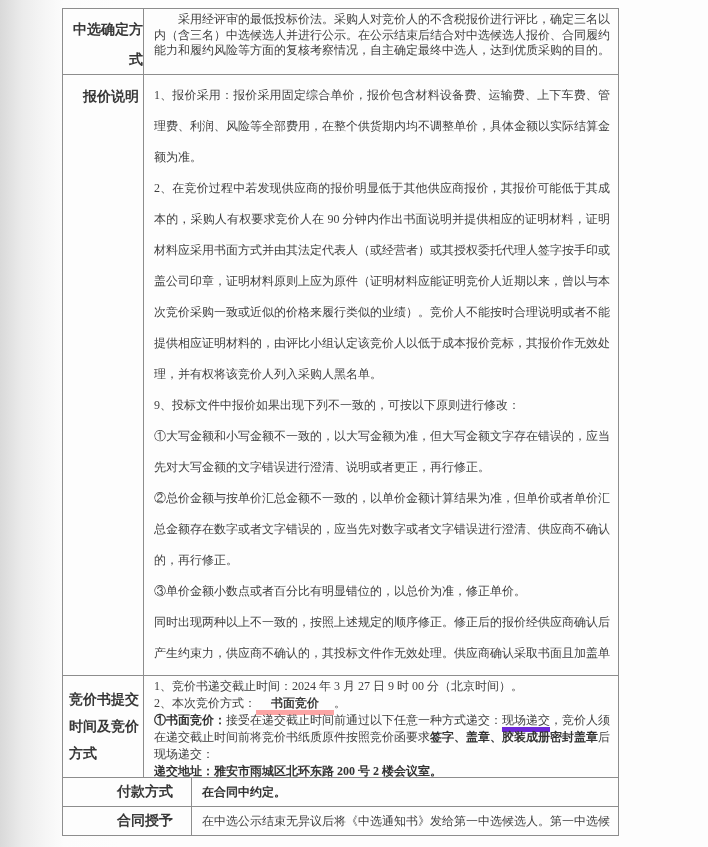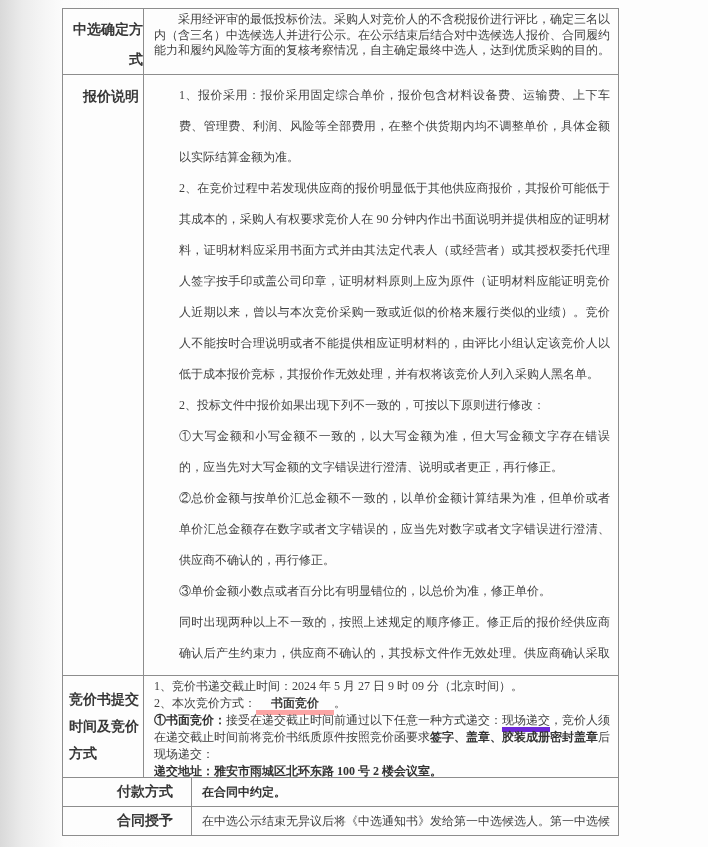--- a/index.html
+++ b/index.html
@@ -33,21 +33,21 @@
   .u { border-bottom:5px solid #6d28d9; }
   .u-pad { border-bottom:5px solid #fca5a5; padding:0 15px;font-weight:bold; }
 
   
   .r1 { height:65px; }
   .r1 .lbl { padding-top:6px; line-height:30px; padding-left:9px;text-align:right; }
   .r1 .cnt { padding-top:3px; line-height:15.5px; }
   .r1 .cnt p { text-indent:2em; }
 
   
-  .r2 { height:601px;gap:25px; }
+  .r2 { height:601px; }
   .r2 .lbl { padding-top:13px; padding-left:20px; }
   .r2 .cnt { padding-top:5px; line-height:31px; }
 
   
   .r3 { height:102px; }
   .r3 .lbl { padding-top:10px; line-height:27px; }
   .r3 .cnt { padding-top:2px; line-height:17px; }
 
   
   .r4, .r5 { height:29px; }
@@ -71,39 +71,39 @@
       </div>
     </div>
 
     <div class="row r2">
       <div class="lbl">
         <div>报价说明</div>
       </div>
       <div class="cnt">
         <p>1、报价采用：报价采用固定综合单价，报价包含材料设备费、运输费、上下车费、管理费、利润、风险等全部费用，在整个供货期内均不调整单价，具体金额以实际结算金额为准。</p>
         <p>2、在竞价过程中若发现供应商的报价明显低于其他供应商报价，其报价可能低于其成本的，采购人有权要求竞价人在 90 分钟内作出书面说明并提供相应的证明材料，证明材料应采用书面方式并由其法定代表人（或经营者）或其授权委托代理人签字按手印或盖公司印章，证明材料原则上应为原件（证明材料应能证明竞价人近期以来，曾以与本次竞价采购一致或近似的价格来履行类似的业绩）。竞价人不能按时合理说明或者不能提供相应证明材料的，由评比小组认定该竞价人以低于成本报价竞标，其报价作无效处理，并有权将该竞价人列入采购人黑名单。</p>
-        <p>2、投标文件中报价如果出现下列不一致的，可按以下原则进行修改：</p>
+        <p>9、投标文件中报价如果出现下列不一致的，可按以下原则进行修改：</p>
         <p>①大写金额和小写金额不一致的，以大写金额为准，但大写金额文字存在错误的，应当先对大写金额的文字错误进行澄清、说明或者更正，再行修正。</p>
         <p>②总价金额与按单价汇总金额不一致的，以单价金额计算结果为准，但单价或者单价汇总金额存在数字或者文字错误的，应当先对数字或者文字错误进行澄清、供应商不确认的，再行修正。</p>
         <p>③单价金额小数点或者百分比有明显错位的，以总价为准，修正单价。</p>
         <p>同时出现两种以上不一致的，按照上述规定的顺序修正。修正后的报价经供应商确认后产生约束力，供应商不确认的，其投标文件作无效处理。供应商确认采取书面且加盖单位公章或者供应商授权代表签字的方式。</p>
       </div>
     </div>
 
     <div class="row r3">
       <div class="lbl">
         <div>竞价书提交</div>
         <div>时间及竞价</div>
         <div>方式</div>
       </div>
       <div class="cnt">
-        <p>1、竞价书递交截止时间：2024 年 5 月 27 日 9 时 09 分（北京时间）。</p>
+        <p>1、竞价书递交截止时间：2024 年 3 月 27 日 9 时 00 分（北京时间）。</p>
         <p><span>2、本次竞价方式：</span><span class="u-pad">书面竞价</span><span>。</span></p>
         <p><span class="b">①书面竞价：</span><span>接受在递交截止时间前通过以下任意一种方式递交：</span><span class="u">现场递交</span><span>，竞价人须在递交截止时间前将竞价书纸质原件按照竞价函要求</span><span class="b">签字、盖章、胶装成册密封盖章</span><span>后现场递交：</span></p>
-        <p class="b">递交地址：雅安市雨城区北环东路 100 号 2 楼会议室。</p>
+        <p class="b">递交地址：雅安市雨城区北环东路 200 号 2 楼会议室。</p>
       </div>
     </div>
 
     <div class="row r4">
       <div class="lbl">
         <div>付款方式</div>
       </div>
       <div class="cnt">
         <p>在合同中约定。</p>
       </div>

